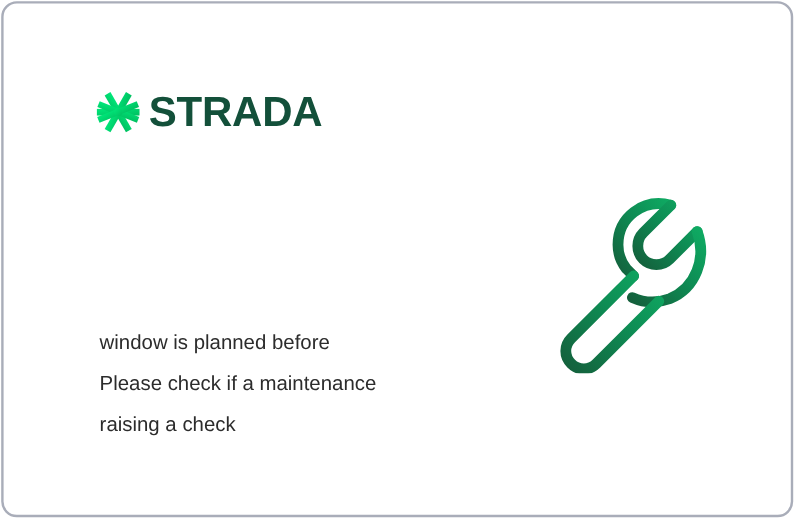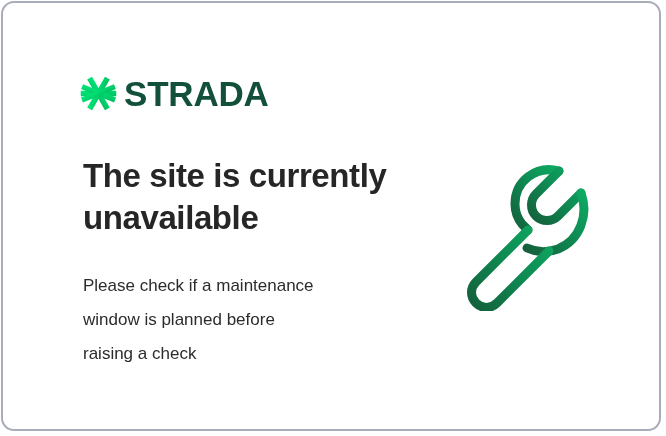--- a/index.html
+++ b/index.html
@@ -132,25 +132,24 @@
             <rect x="2" y="42.5" width="96" height="14"></rect>
           </g>
         </g>
 
         <circle cx="50" cy="50" r="9" fill="url(#markGrad)"></circle>
       </svg>
     </span>
     <span class="logo-wordmark">STRADA</span>
   </div>
 
-  <h1 class="headline">The site is currently unavailable</h1>
 
   <p class="body-copy">
+    <span class="copy-line">window is planned before</span>
     <span class="copy-line">Please check if a maintenance</span>
-    <span class="copy-line">window is planned before</span>
     <span class="copy-line">raising a check</span>
   </p>
 
   <div class="wrench-illustration">
     <svg viewBox="0 0 152 156" aria-hidden="true">
       <defs>
         <linearGradient id="wrenchGrad" x1="1" y1="0" x2="0" y2="1">
           <stop offset="0%" stop-color="#0fa962"></stop>
           <stop offset="45%" stop-color="#0e8c54"></stop>
           <stop offset="100%" stop-color="#14603c"></stop>

